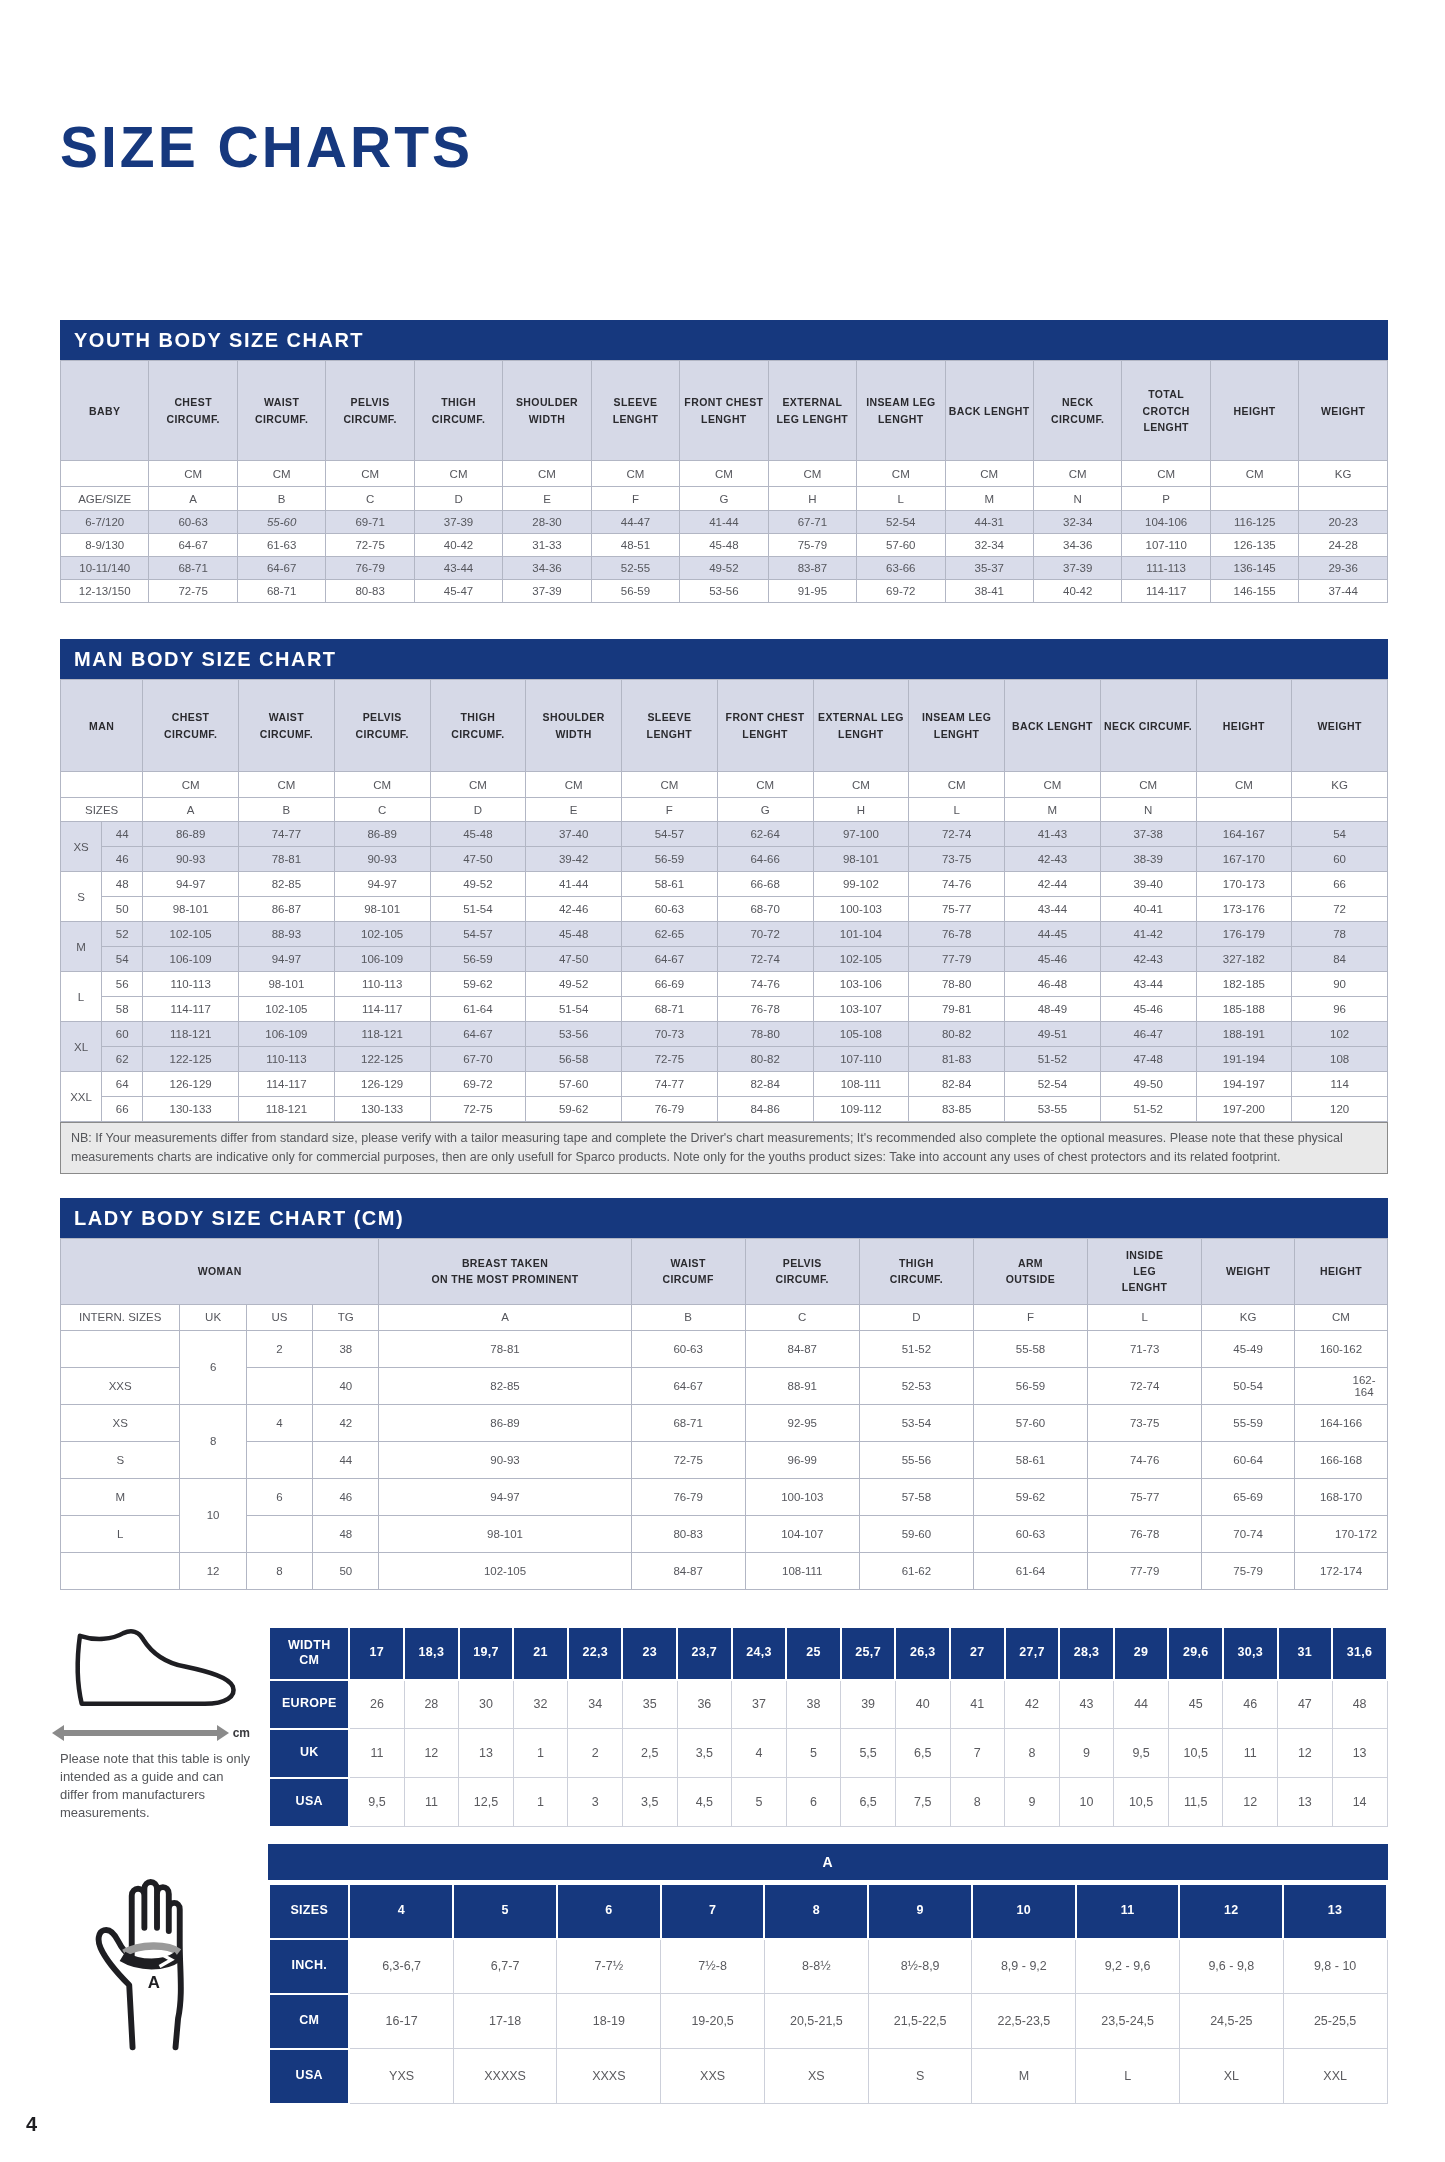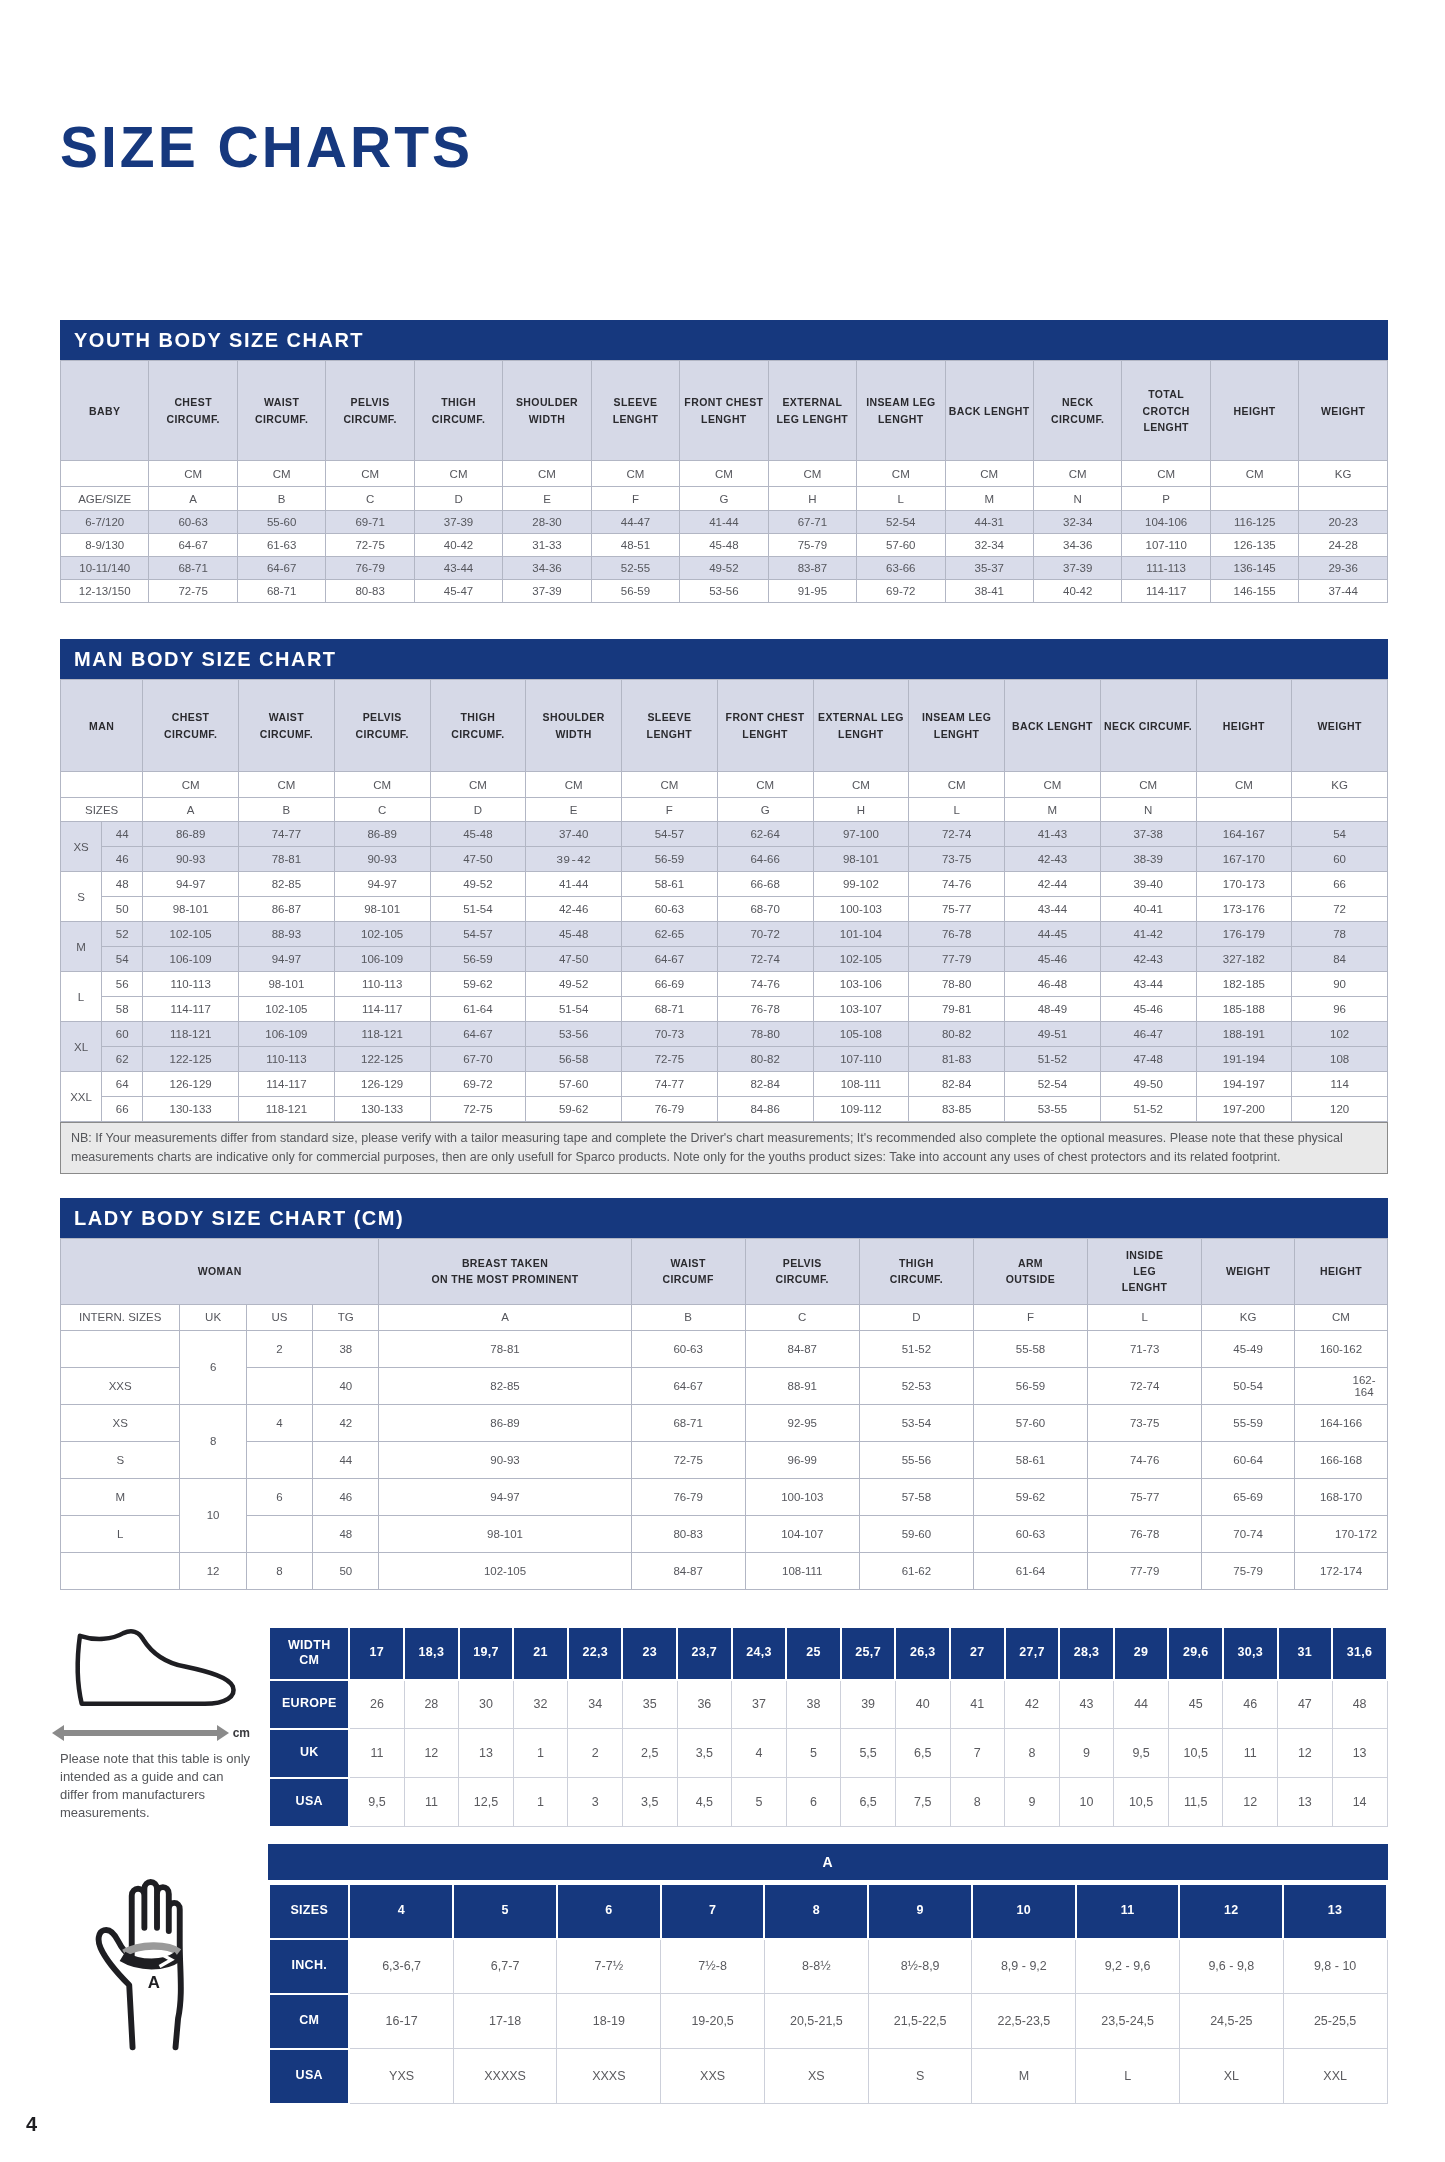--- a/index.html
+++ b/index.html
@@ -173,21 +173,21 @@
             <td style="white-space: pre-line;">L</td>
             <td style="white-space: pre-line;">M</td>
             <td style="white-space: pre-line;">N</td>
             <td style="white-space: pre-line;">P</td>
             <td style="white-space: pre-line;"></td>
             <td style="white-space: pre-line;"></td>
           </tr>
           <tr class="drow-y alt">
             <td style="white-space: pre-line;">6-7/120</td>
             <td style="white-space: pre-line;">60-63</td>
-            <td style="white-space: pre-line;">55-60</td>
+            <td style="white-space: pre-line; font-style: italic;">55-60</td>
             <td style="white-space: pre-line;">69-71</td>
             <td style="white-space: pre-line;">37-39</td>
             <td style="white-space: pre-line;">28-30</td>
             <td style="white-space: pre-line;">44-47</td>
             <td style="white-space: pre-line;">41-44</td>
             <td style="white-space: pre-line;">67-71</td>
             <td style="white-space: pre-line;">52-54</td>
             <td style="white-space: pre-line;">44-31</td>
             <td style="white-space: pre-line;">32-34</td>
             <td style="white-space: pre-line;">104-106</td>
@@ -321,21 +321,21 @@
             <td style="white-space: pre-line;">37-38</td>
             <td style="white-space: pre-line;">164-167</td>
             <td style="white-space: pre-line;">54</td>
           </tr>
           <tr class="drow-m alt">
             <td style="white-space: pre-line;">46</td>
             <td style="white-space: pre-line;">90-93</td>
             <td style="white-space: pre-line;">78-81</td>
             <td style="white-space: pre-line;">90-93</td>
             <td style="white-space: pre-line;">47-50</td>
-            <td style="white-space: pre-line; font-family: Liberation Mono, monospace;">39-42</td>
+            <td style="white-space: pre-line;">39-42</td>
             <td style="white-space: pre-line;">56-59</td>
             <td style="white-space: pre-line;">64-66</td>
             <td style="white-space: pre-line;">98-101</td>
             <td style="white-space: pre-line;">73-75</td>
             <td style="white-space: pre-line;">42-43</td>
             <td style="white-space: pre-line;">38-39</td>
             <td style="white-space: pre-line;">167-170</td>
             <td style="white-space: pre-line;">60</td>
           </tr>
           <tr class="drow-m">

